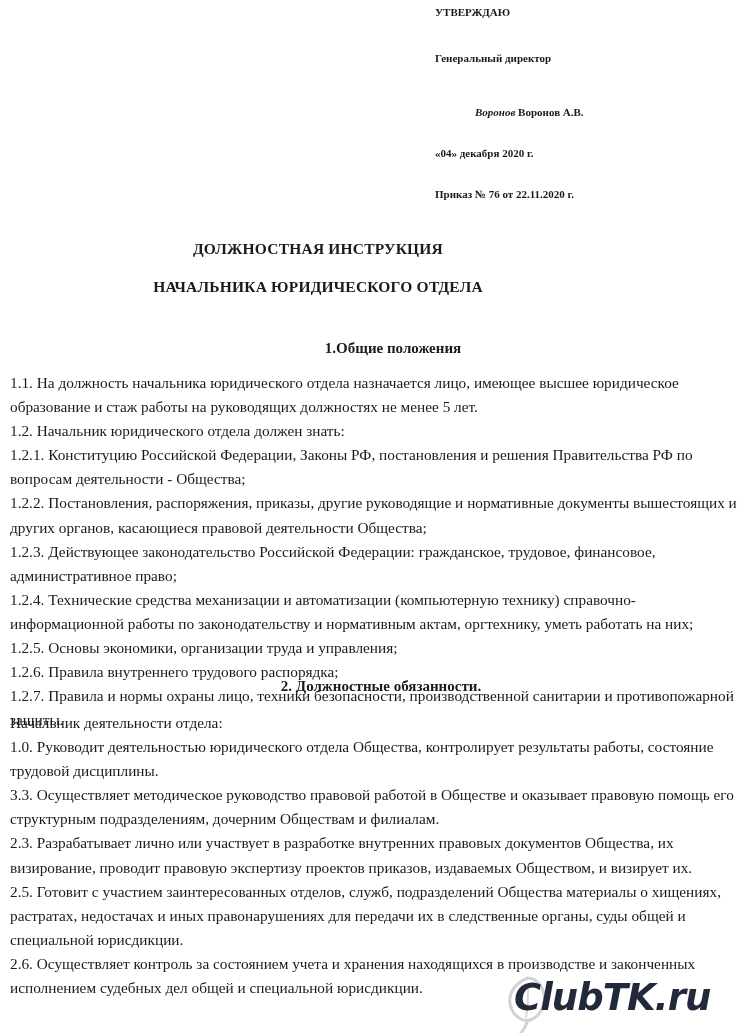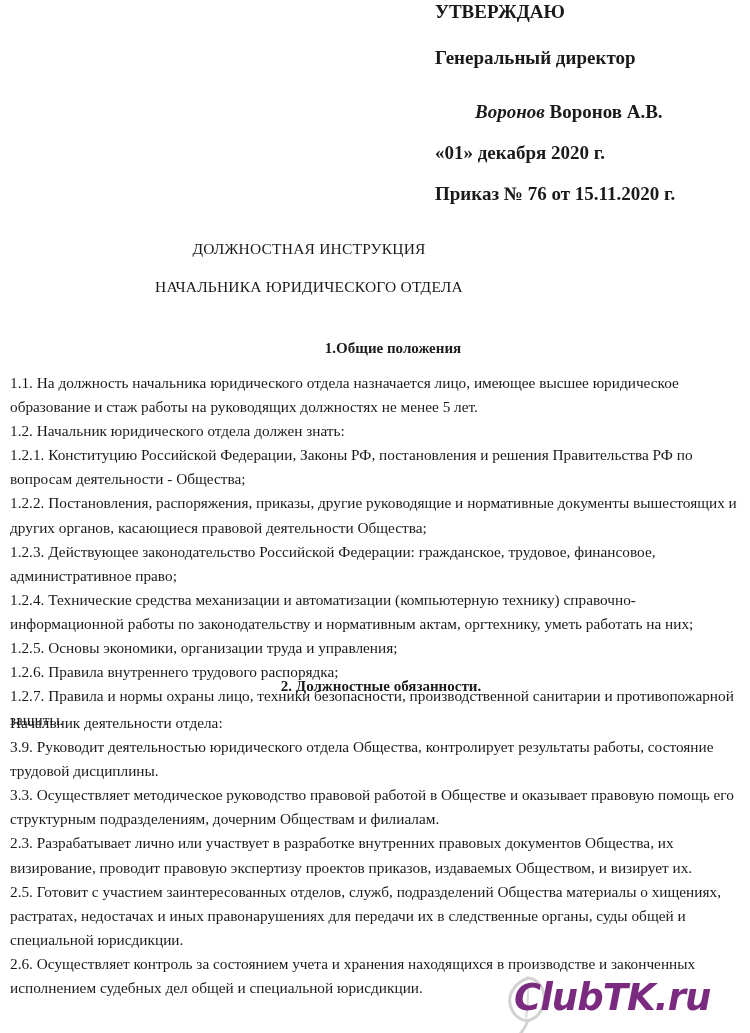--- a/index.html
+++ b/index.html
@@ -20,40 +20,40 @@
   
   .approval-block {
     position: absolute;
     left: 435px;
     top: 0px;
     width: 300px;
     text-align: left;
   }
   .approval-line {
     font-weight: bold;
-    font-size: 19px;
+    font-size: 11px;
     line-height: 24px;
     white-space: pre;
   }
   .approval-gap-lg { height: 22px; }
   .approval-gap-md { height: 30px; }
   .approval-gap-sm { height: 17px; }
   .sig-italic {
     font-style: italic;
     font-weight: bold;
     margin-left: 40px;
   }
 
   
   .doc-title {
     position: absolute;
-    left: 0;
+    left: 9px;
     width: 618px;
     text-align: center;
-    font-weight: normal;
+    font-weight: bold;
     font-size: 15.5px;
     letter-spacing: 0.2px;
   }
   #title-line-1 { top: 240px; }
   #title-line-2 { top: 278px; }
 
   .section-heading {
     position: absolute;
     width: 750px;
     left: 0;
@@ -92,21 +92,21 @@
   }
   .watermark-text {
     position: absolute;
     left: 16px;
     top: 8px;
     font-family: "DejaVu Sans", "Liberation Sans", sans-serif;
     font-weight: bold;
     font-style: italic;
     font-size: 37px;
     letter-spacing: -1px;
-    color: #701a75;
+    color: #0f172a;
     white-space: nowrap;
     text-align: center;
   }
   .watermark-mark {
     position: absolute;
     left: 0px;
     top: 6px;
   }
 </style>
 </head>
@@ -114,23 +114,23 @@
 
 <div id="page">
 
   <div class="approval-block">
     <div class="approval-line">УТВЕРЖДАЮ</div>
     <div class="approval-gap-lg"></div>
     <div class="approval-line">Генеральный директор</div>
     <div class="approval-gap-md"></div>
     <div class="approval-line"><span class="sig-italic">Воронов</span><span> Воронов А.В.</span></div>
     <div class="approval-gap-sm"></div>
-    <div class="approval-line">«01» декабря 2020 г.</div>
+    <div class="approval-line">«04» декабря 2020 г.</div>
     <div class="approval-gap-sm"></div>
-    <div class="approval-line">Приказ № 76 от 15.11.2020 г.</div>
+    <div class="approval-line">Приказ № 76 от 22.11.2020 г.</div>
   </div>
 
   <div class="doc-title" id="title-line-1">ДОЛЖНОСТНАЯ ИНСТРУКЦИЯ</div>
   <div class="doc-title" id="title-line-2">НАЧАЛЬНИКА ЮРИДИЧЕСКОГО ОТДЕЛА</div>
 
   <div class="section-heading" id="section-1-heading">1.Общие положения</div>
   <div class="body-block" id="body-section-1">
     <p class="para">1.1. На должность начальника юридического отдела назначается лицо, имеющее высшее юридическое образование и стаж работы на руководящих должностях не менее 5 лет.</p>
     <p class="para">1.2. Начальник юридического отдела должен знать:</p>
     <p class="para">1.2.1. Конституцию Российской Федерации, Законы РФ, постановления и решения Правительства РФ по вопросам деятельности - Общества;</p>
@@ -138,21 +138,21 @@
     <p class="para">1.2.3. Действующее законодательство Российской Федерации: гражданское, трудовое, финансовое, административное право;</p>
     <p class="para">1.2.4. Технические средства механизации и автоматизации (компьютерную технику) справочно-информационной работы по законодательству и нормативным актам, оргтехнику, уметь работать на них;</p>
     <p class="para">1.2.5. Основы экономики, организации труда и управления;</p>
     <p class="para">1.2.6. Правила внутреннего трудового распорядка;</p>
     <p class="para">1.2.7. Правила и нормы охраны лицо, техники безопасности, производственной санитарии и противопожарной защиты.</p>
   </div>
 
   <div class="section-heading" id="section-2-heading">2. Должностные обязанности.</div>
   <div class="body-block" id="body-section-2">
     <p class="para">Начальник деятельности отдела:</p>
-    <p class="para">3.9. Руководит деятельностью юридического отдела Общества, контролирует результаты работы, состояние трудовой дисциплины.</p>
+    <p class="para">1.0. Руководит деятельностью юридического отдела Общества, контролирует результаты работы, состояние трудовой дисциплины.</p>
     <p class="para">3.3. Осуществляет методическое руководство правовой работой в Обществе и оказывает правовую помощь его структурным подразделениям, дочерним Обществам и филиалам.</p>
     <p class="para">2.3. Разрабатывает лично или участвует в разработке внутренних правовых документов Общества, их визирование, проводит правовую экспертизу проектов приказов, издаваемых Обществом, и визирует их.</p>
     <p class="para">2.5. Готовит с участием заинтересованных отделов, служб, подразделений Общества материалы о хищениях, растратах, недостачах и иных правонарушениях для передачи их в следственные органы, суды общей и специальной юрисдикции.</p>
     <p class="para">2.6. Осуществляет контроль за состоянием учета и хранения находящихся в производстве и законченных исполнением судебных дел общей и специальной юрисдикции.</p>
 
   </div>
 
   <div class="watermark">
     <svg class="watermark-mark" width="60" height="62" viewBox="0 0 60 62">
       <path d="M30 4 C14 10 8 24 14 36 C18 44 26 48 32 46 C44 42 50 26 44 14 C40 7 35 4 30 4 Z" fill="none" stroke="#cfcfcf" stroke-width="3"></path>

